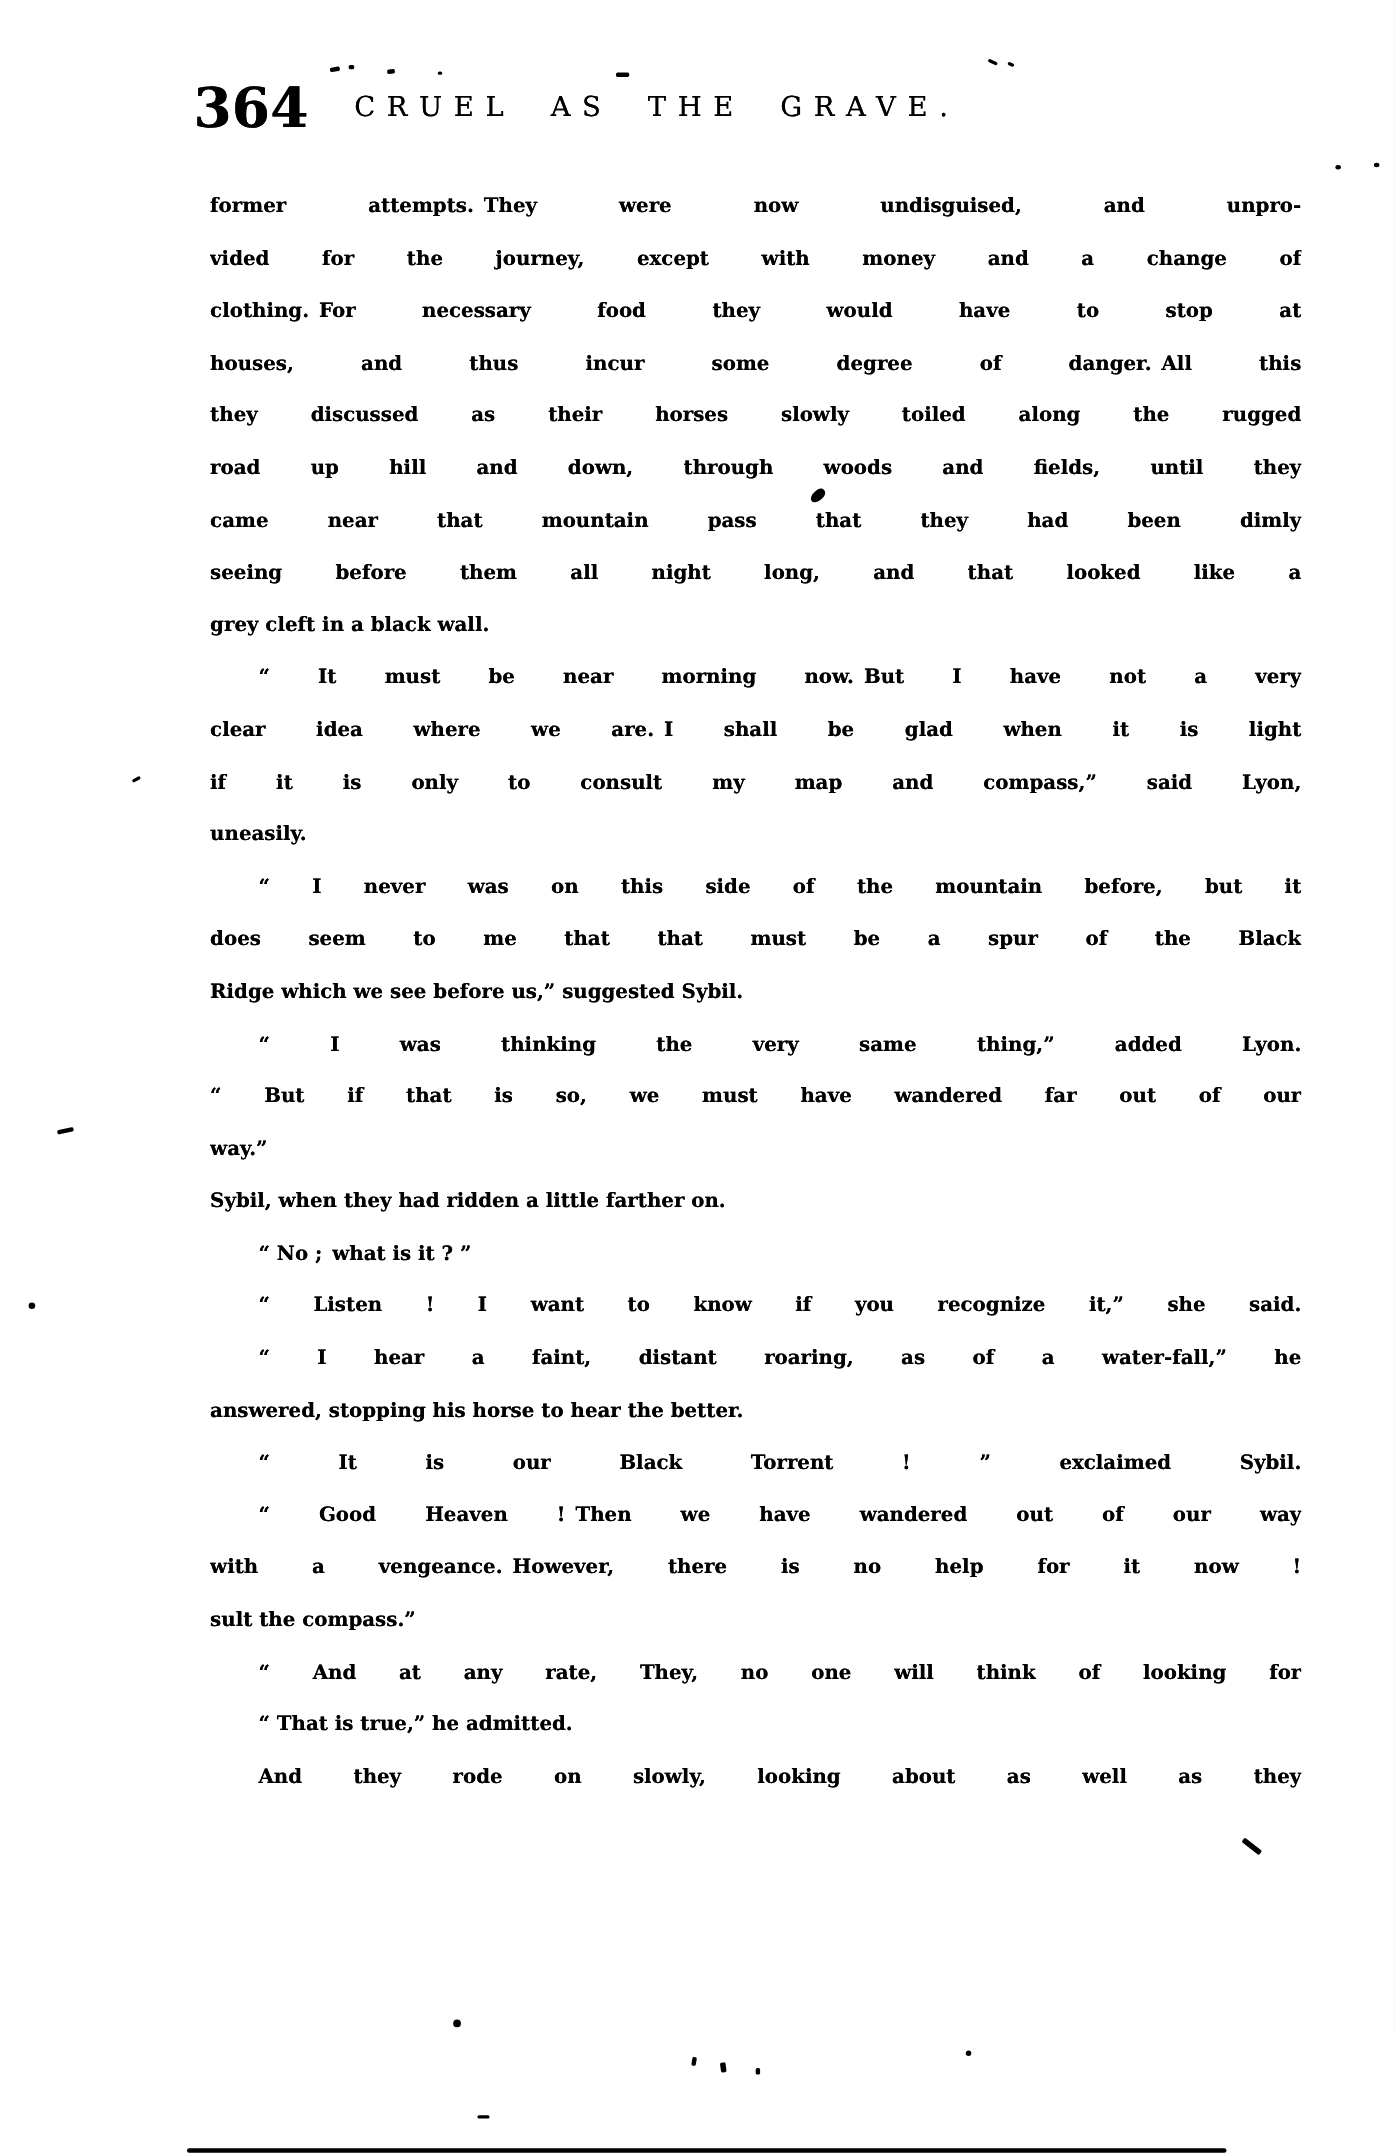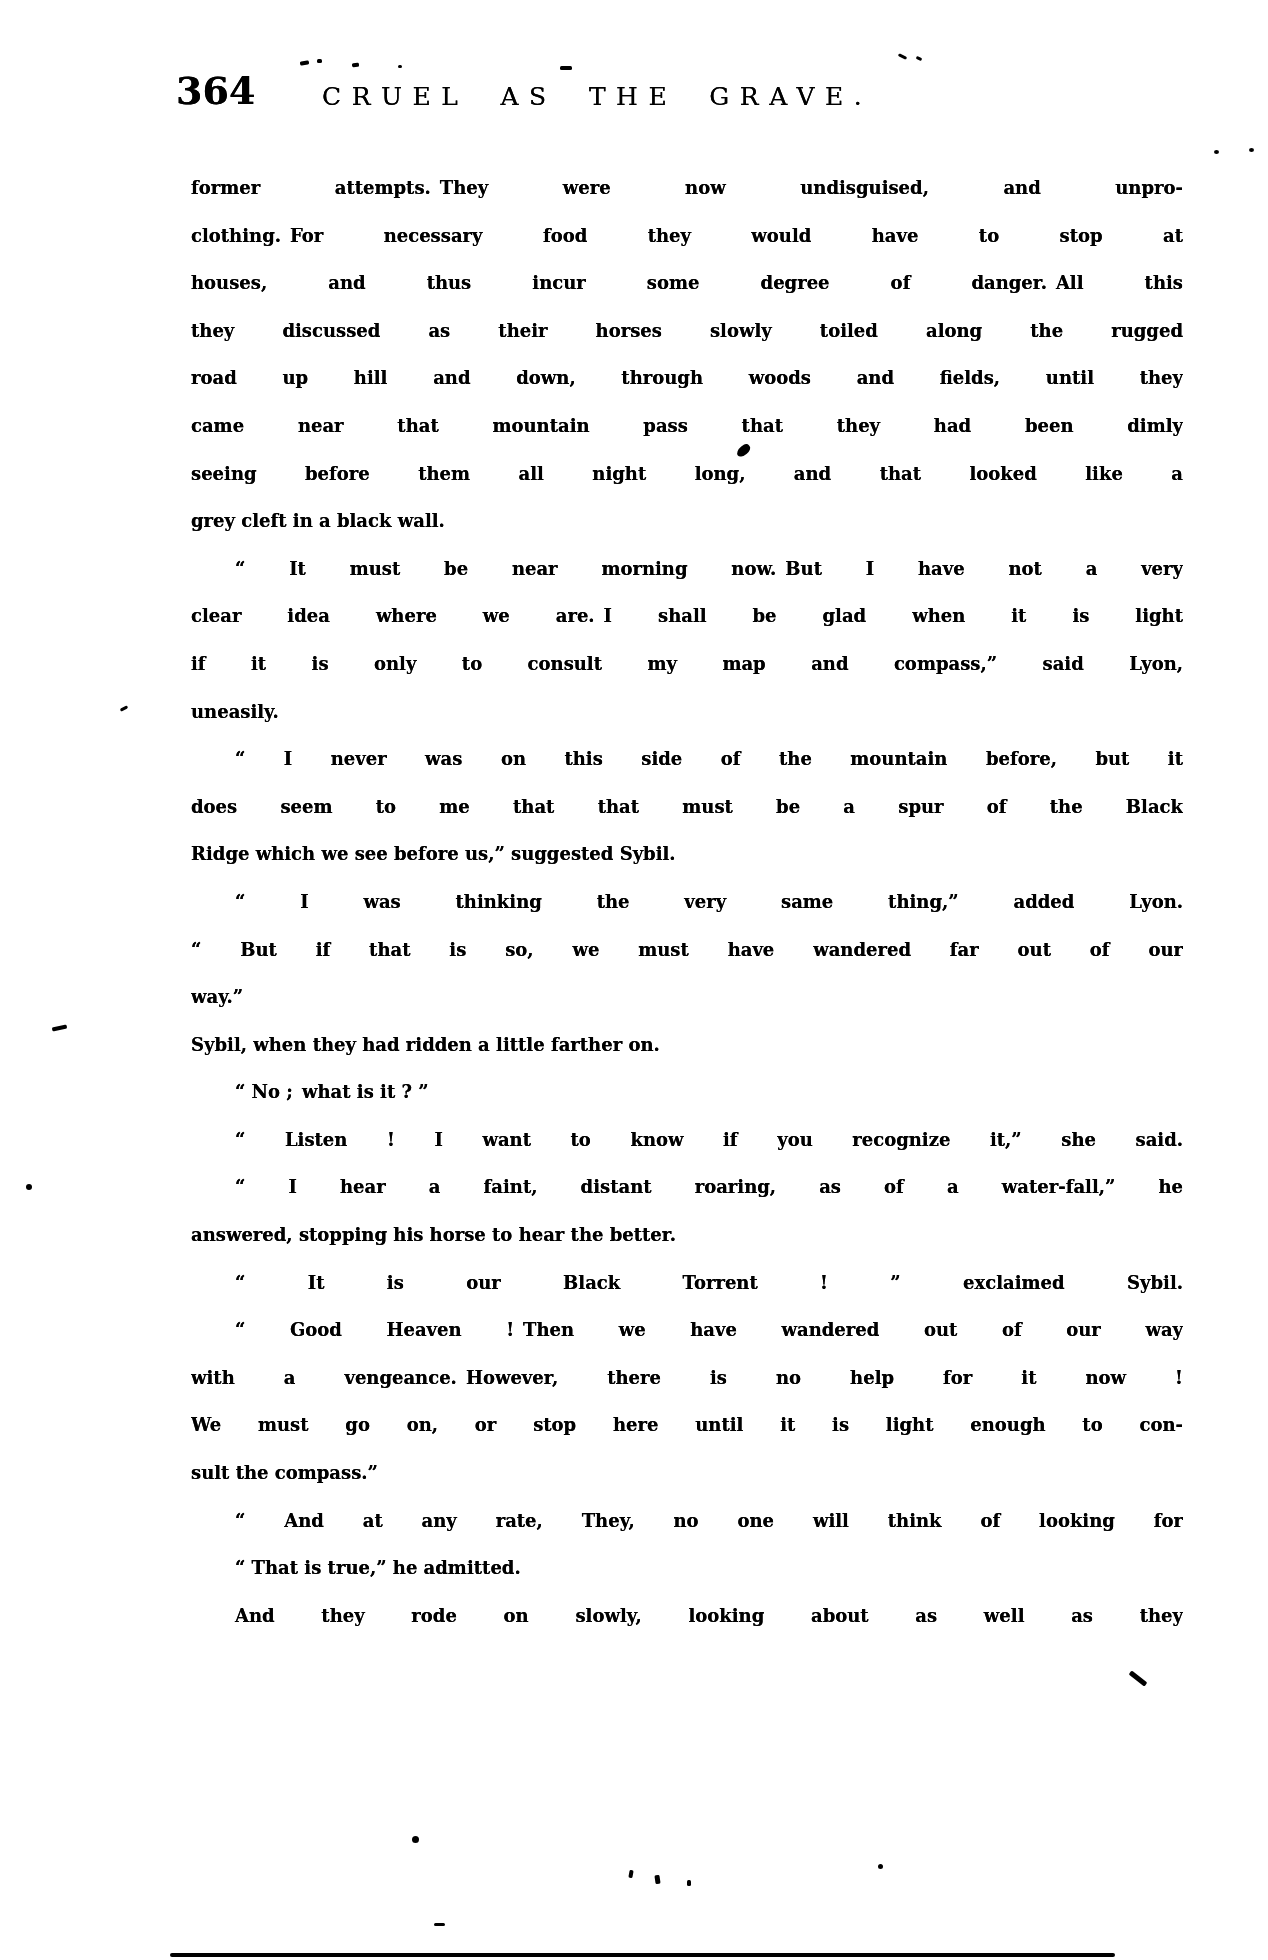--- a/index.html
+++ b/index.html
@@ -6,21 +6,21 @@
   .page{
     position:relative;
     width:1268px;height:1960px;
     background:#ffffff;
     overflow:hidden;
     font-family:"DejaVu Serif","Liberation Serif",serif;
     color:#000;
   }
   .hdr-num{
     position:absolute;left:176px;top:68px;
-    font-size:38px;font-weight:700;
+    font-size:50px;font-weight:700;
     text-shadow:0 0 0.6px rgba(0,0,0,.9);
   }
   .hdr-title{
     position:absolute;left:322px;top:82px;
     font-size:25px;font-weight:400;
     letter-spacing:0.42em;word-spacing:0.55em;
     white-space:nowrap;
     text-shadow:0 0 0.6px rgba(0,0,0,.9);
   }
   .body-block{
@@ -45,20 +45,21 @@
 </head>
 <body>
 
 <div class="page">
 
   <div class="hdr-num">364</div>
   <div class="hdr-title">CRUEL AS THE GRAVE.</div>
 
   <div class="body-block">
     <div class="ln j">former attempts. They were now undisguised, and unpro-</div>
+    <div class="ln j">vided for the journey, except with money and a change of</div>
     <div class="ln j">clothing. For necessary food they would have to stop at</div>
     <div class="ln j">houses, and thus incur some degree of danger. All this</div>
     <div class="ln j">they discussed as their horses slowly toiled along the rugged</div>
     <div class="ln j">road up hill and down, through woods and fields, until they</div>
     <div class="ln j">came near that mountain pass that they had been dimly</div>
     <div class="ln j">seeing before them all night long, and that looked like a</div>
     <div class="ln e">grey cleft in a black wall.</div>
     <div class="ln j ind">“ It must be near morning now. But I have not a very</div>
     <div class="ln j">clear idea where we are. I shall be glad when it is light</div>
     <div class="ln j">if it is only to consult my map and compass,” said Lyon,</div>
@@ -70,21 +71,20 @@
     <div class="ln j">“ But if that is so, we must have wandered far out of our</div>
     <div class="ln e">way.”</div>
     <div class="ln e">Sybil, when they had ridden a little farther on.</div>
     <div class="ln e ind">“ No ; what is it ? ”</div>
     <div class="ln j ind">“ Listen ! I want to know if you recognize it,” she said.</div>
     <div class="ln j ind">“ I hear a faint, distant roaring, as of a water-fall,” he</div>
     <div class="ln e">answered, stopping his horse to hear the better.</div>
     <div class="ln j ind">“ It is our Black Torrent ! ” exclaimed Sybil.</div>
     <div class="ln j ind">“ Good Heaven ! Then we have wandered out of our way</div>
     <div class="ln j">with a vengeance. However, there is no help for it now !</div>
-    <div class="ln j">We must go on, or stop here until it is light enough to con-</div>
     <div class="ln e">sult the compass.”</div>
     <div class="ln j ind">“ And at any rate, They, no one will think of looking for</div>
     <div class="ln e ind">“ That is true,” he admitted.</div>
     <div class="ln j ind">And they rode on slowly, looking about as well as they</div>
   </div>
 
   <div class="speck" style="left:300px;top:61px;width:9px;height:4px;transform:rotate(-10deg);"></div>
   <div class="speck" style="left:317px;top:59px;width:5px;height:4px;"></div>
   <div class="speck" style="left:352px;top:63px;width:7px;height:4px;transform:rotate(-5deg);"></div>
   <div class="speck" style="left:398px;top:65px;width:4px;height:3px;"></div>

